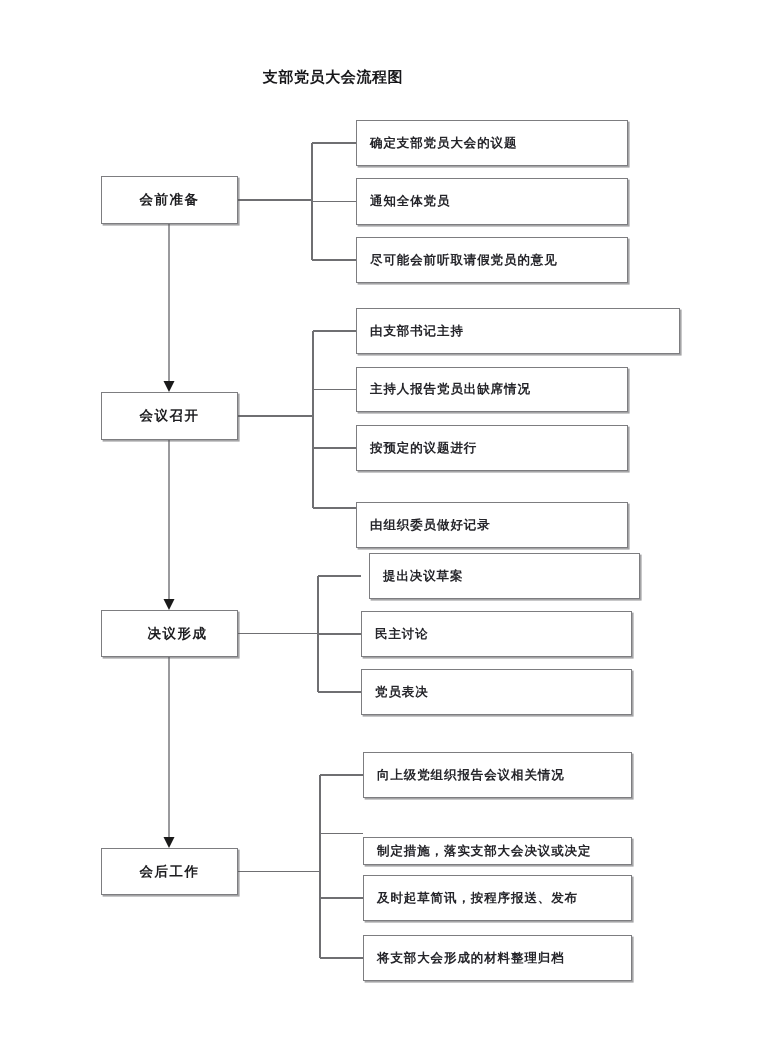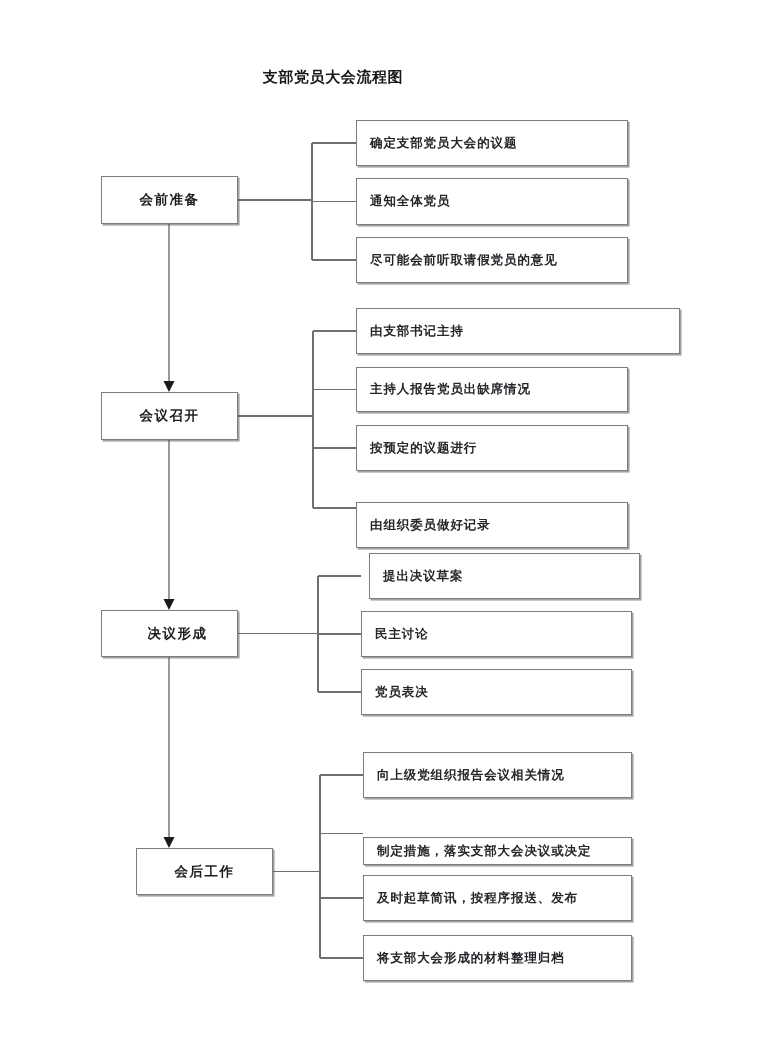--- a/index.html
+++ b/index.html
@@ -139,21 +139,21 @@
   <div class="node node-task" style="left:361px; top:553px; width:271px; height:46px;margin-left:8px;">
     <span class="node-label">提出决议草案</span>
   </div>
   <div class="node node-task" style="left:361px; top:611px; width:271px; height:46px;">
     <span class="node-label">民主讨论</span>
   </div>
   <div class="node node-task" style="left:361px; top:669px; width:271px; height:46px;">
     <span class="node-label">党员表决</span>
   </div>
 
-  <div class="node node-stage" style="left:101px; top:848px; width:137px; height:47px;margin-left:35px;">
+  <div class="node node-stage" style="left:101px; top:848px; width:137px; height:47px;">
     <span class="node-label">会后工作</span>
   </div>
   <div class="node node-task" style="left:363px; top:752px; width:269px; height:46px;">
     <span class="node-label">向上级党组织报告会议相关情况</span>
   </div>
   <div class="node node-task" style="left:363px; top:811px; width:269px; height:28px;margin-top:26px;">
     <span class="node-label">制定措施，落实支部大会决议或决定</span>
   </div>
   <div class="node node-task" style="left:363px; top:875px; width:269px; height:46px;">
     <span class="node-label">及时起草简讯，按程序报送、发布</span>

